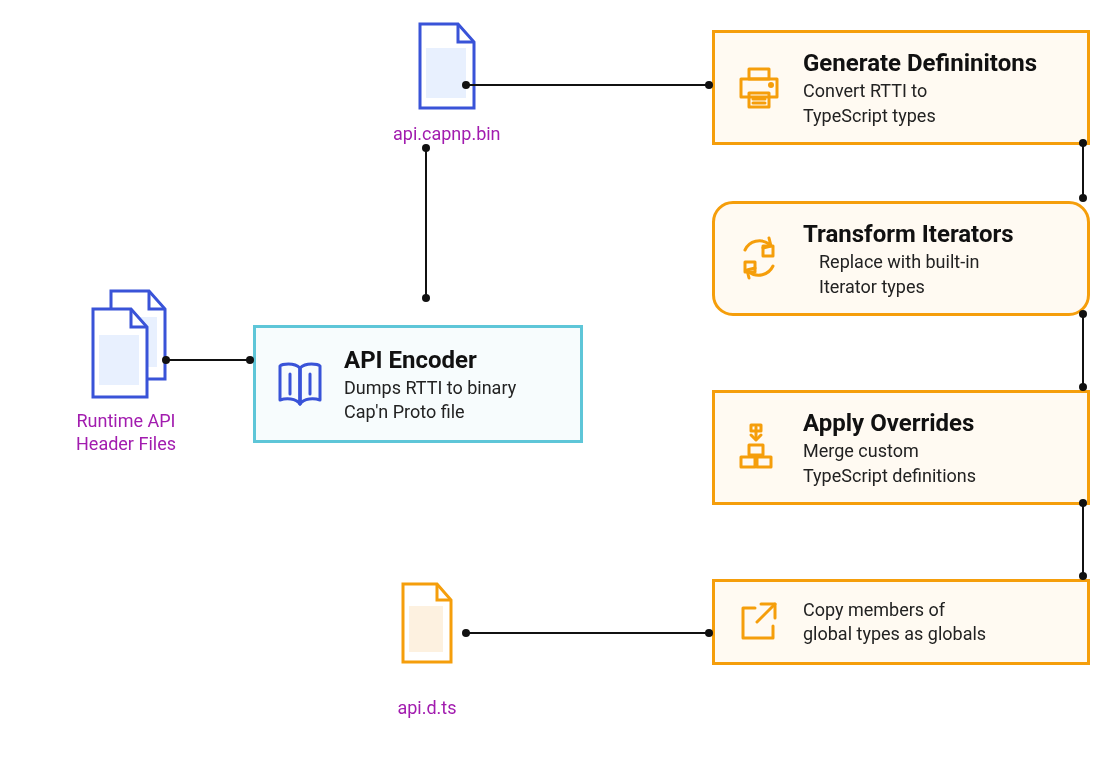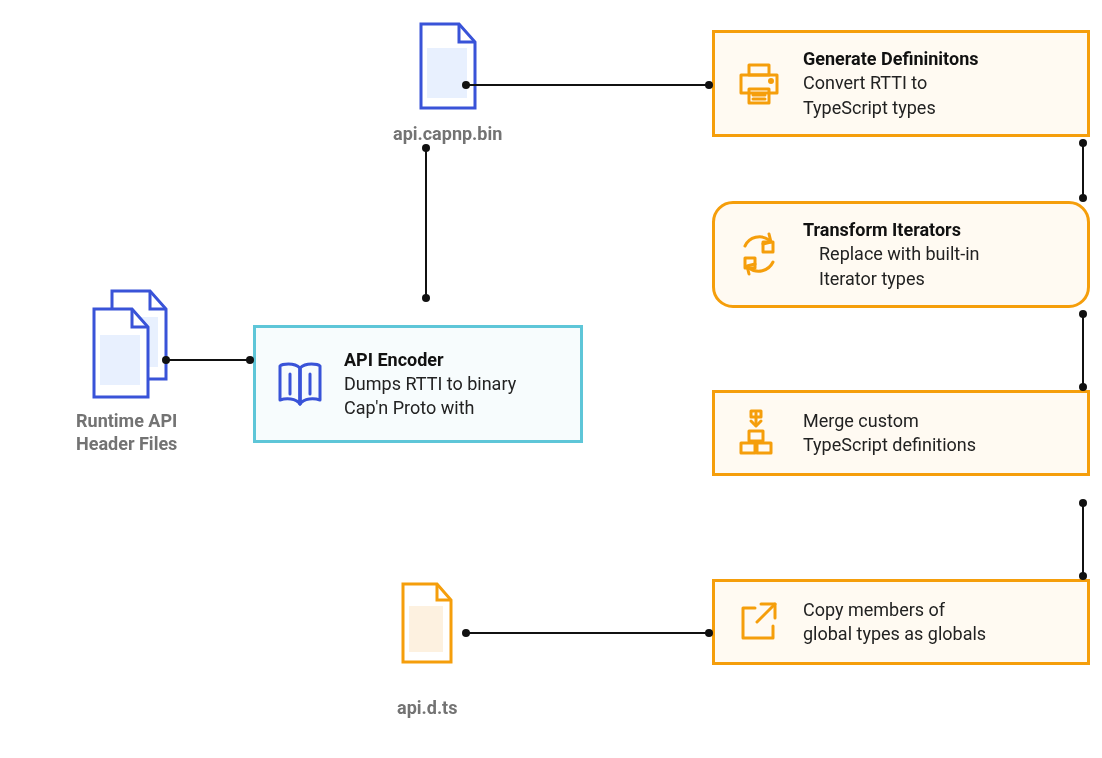--- a/index.html
+++ b/index.html
@@ -11,23 +11,23 @@
     position: relative;
     overflow: hidden;
   }
   .node {
     position: absolute;
     display: flex;
     flex-direction: column;
     align-items: center;
   }
   .node-label {
-    font-weight: 700;
+    font-weight: 400;
     font-size: 18px;
-    color: #737373;
+    color: #a21caf;
     text-align: center;
     margin-top: 10px;
     line-height: 1.3;
   }
   .box-node {
     position: absolute;
     border: 3px solid;
     display: flex;
     align-items: center;
     padding: 14px 18px;
@@ -41,21 +41,21 @@
   }
   .box-node .text-wrap {
     flex: 1 1 auto;
     color: #222;
     font-size: 18px;
     line-height: 1.35;
   }
   .box-node .text-wrap .title {
     font-weight: 700;
     color: #111;
-    font-size: 18px;
+    font-size: 24px;
   }
   .encoder-box {
     border-color: #5ec6d8;
     background: #f7fcfd;
     width: 330px;
     left: 253px;
     top: 301px;
     height: 118px;
     margin-top: 24px;
   }
@@ -125,21 +125,21 @@
         <path d="M26 10 C20 4 8 6 6 8 v34 c6 -2 16 -2 20 4 V10 z"></path>
         <path d="M26 10 C32 4 44 6 46 8 v34 c-6 -2 -16 -2 -20 4 V10 z"></path>
         <path d="M26 10 v36"></path>
         <path d="M16 16 v20 M36 16 v20"></path>
       </g>
     </svg>
   </span>
   <div class="text-wrap">
     <div class="title">API Encoder</div>
     <div style="white-space:pre-line;">Dumps RTTI to binary
-Cap'n Proto with</div>
+Cap'n Proto file</div>
   </div>
 </div>
 
 <div id="box-gen" class="box-node orange-box">
   <span class="icon-wrap">
     <svg width="52" height="52" viewBox="0 0 52 52">
       <g fill="none" stroke="#f59e0b" stroke-width="3" stroke-linejoin="round" stroke-linecap="round">
         <rect x="8" y="18" width="36" height="18"></rect>
         <rect x="16" y="8" width="20" height="10"></rect>
         <rect x="16" y="32" width="20" height="14"></rect>
@@ -183,20 +183,21 @@
         <rect x="8" y="36" width="14" height="10"></rect>
         <rect x="24" y="36" width="14" height="10"></rect>
         <rect x="16" y="24" width="14" height="10"></rect>
         <path d="M23 6 v12"></path>
         <path d="M18 14 l5 5 5 -5"></path>
         <rect x="18" y="4" width="10" height="6"></rect>
       </g>
     </svg>
   </span>
   <div class="text-wrap">
+    <div class="title">Apply Overrides</div>
     <div style="white-space:pre-line;">Merge custom
 TypeScript definitions</div>
   </div>
 </div>
 
 <div id="box-global" class="box-node orange-box">
   <span class="icon-wrap">
     <svg width="52" height="52" viewBox="0 0 52 52">
       <g fill="none" stroke="#f59e0b" stroke-width="3" stroke-linejoin="round" stroke-linecap="round">
         <path d="M22 12 h-12 v30 h30 v-12"></path>

